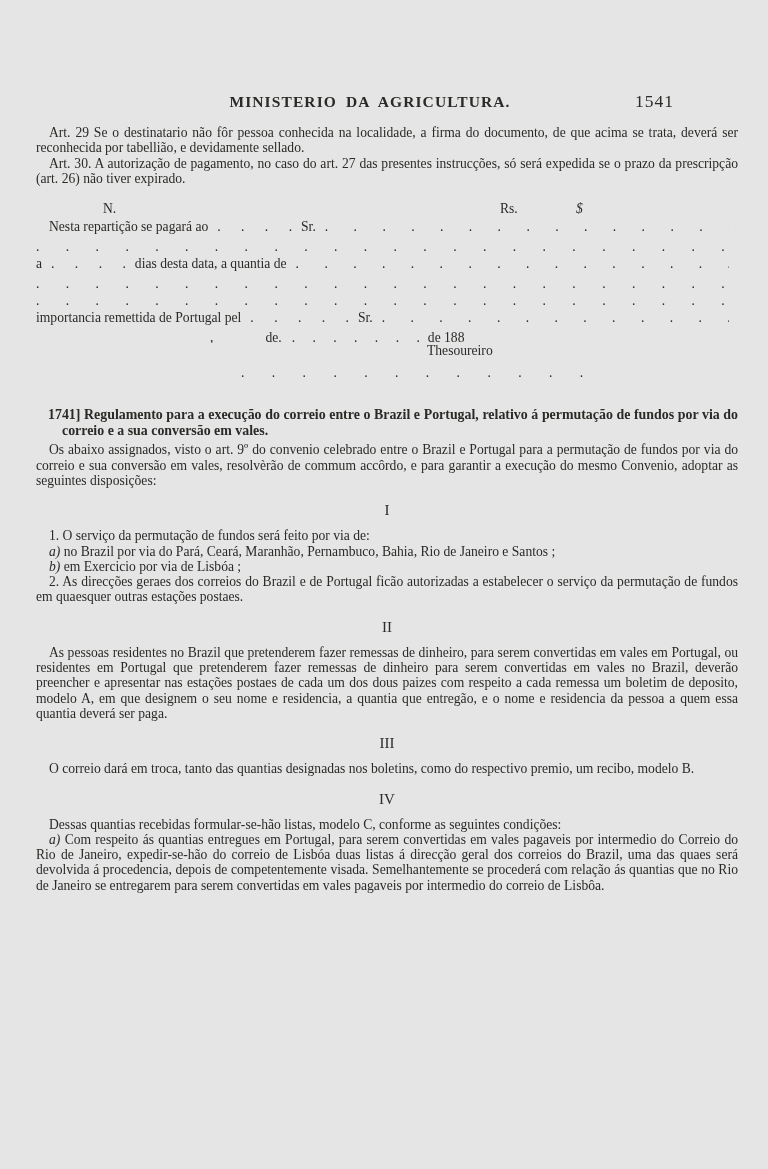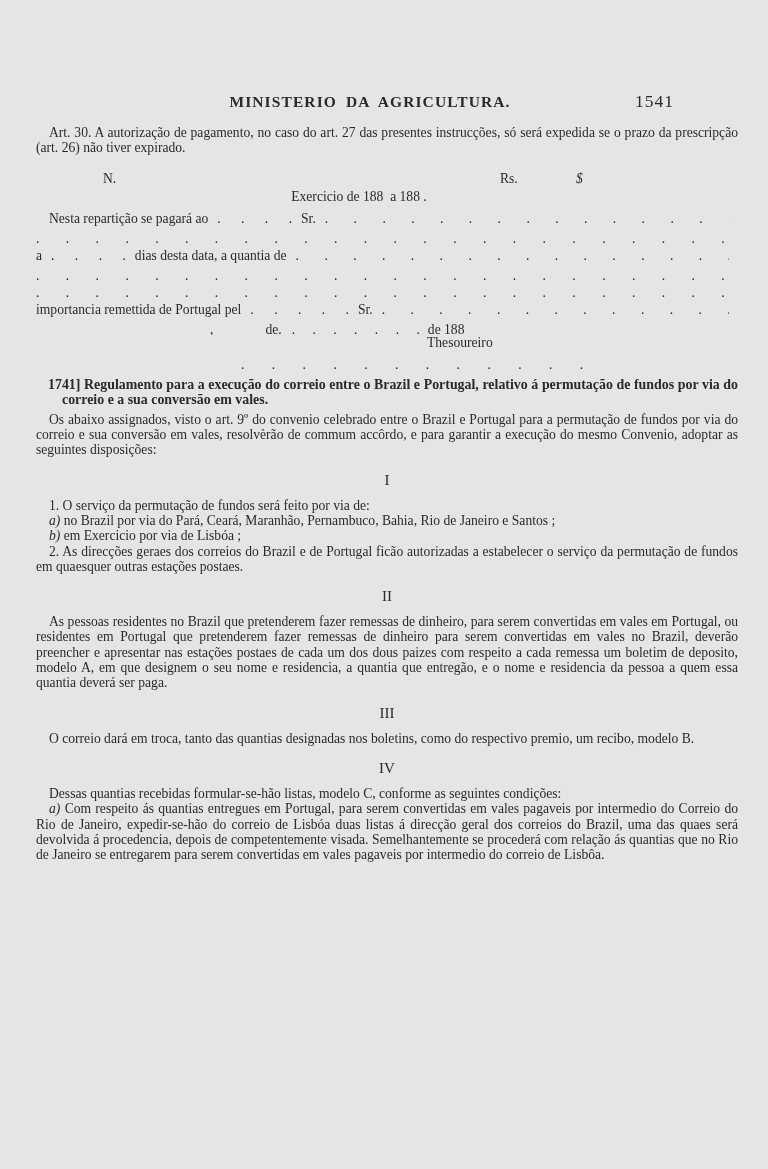--- a/index.html
+++ b/index.html
@@ -47,21 +47,21 @@
   .dotrow{
     word-spacing:23px;white-space:nowrap;overflow:hidden;
     height:17px;margin:0;
   }
   .f-date{height:13px;}
   .d7{word-spacing:14px;white-space:nowrap;}
   .f-thes{padding-left:391px;height:15px;}
   .f-sig{padding-left:205px;word-spacing:24px;height:18px;margin-top:7px;overflow:hidden;white-space:nowrap;}
   
   .decree-title{
-    margin:2px 0 0 0;padding-left:26px;text-indent:-14px;
+    margin:24px 0 0 0;padding-left:26px;text-indent:-14px;
     font-weight:bold;font-size:13.9px;line-height:15.6px;text-align:justify;
   }
   .intro{margin-top:4px;}
   .numeral{
     text-align:center;font-size:15px;line-height:15px;
     margin:15px 0 10px 0;
   }
   section{display:block;}
 </style>
 </head>
@@ -69,30 +69,30 @@
 
 <div class="page">
   <div class="content">
 
     <header class="header">
       <div class="title">MINISTERIO DA AGRICULTURA.</div>
       <div class="pagenum">1541</div>
     </header>
 
     <section>
+      <p class="para">Art. 29 Se o destinatario não fôr pessoa conhecida na localidade, a firma do documento, de que acima se trata, deverá ser reconhecida por tabellião, e devidamente sellado.</p>
       <p class="para">Art. 30. A autorização de pagamento, no caso do art. 27 das presentes instrucções, só será expedida se o prazo da prescripção (art. 26) não tiver expirado.</p>
     </section>
 
     <section class="form">
       <div class="f-row1">
         <span class="abs" style="left:67px">N.</span>
         <span class="abs" style="left:464px">Rs.</span>
         <span class="abs italic" style="left:540px">$</span>
       </div>
-      <div class="f-exercicio pre">Exercicio de 188  a 188 .</div>
 
       <div class="fl">
         <span class="ind">Nesta repartição se pagará ao</span>
         <span class="dots m">. . . .</span>
         <span>Sr.</span>
         <span class="dots grow m">. . . . . . . . . . . . . . . .</span>
       </div>
 
       <div class="dotrow">. . . . . . . . . . . . . . . . . . . . . . . . . .</div>
 

